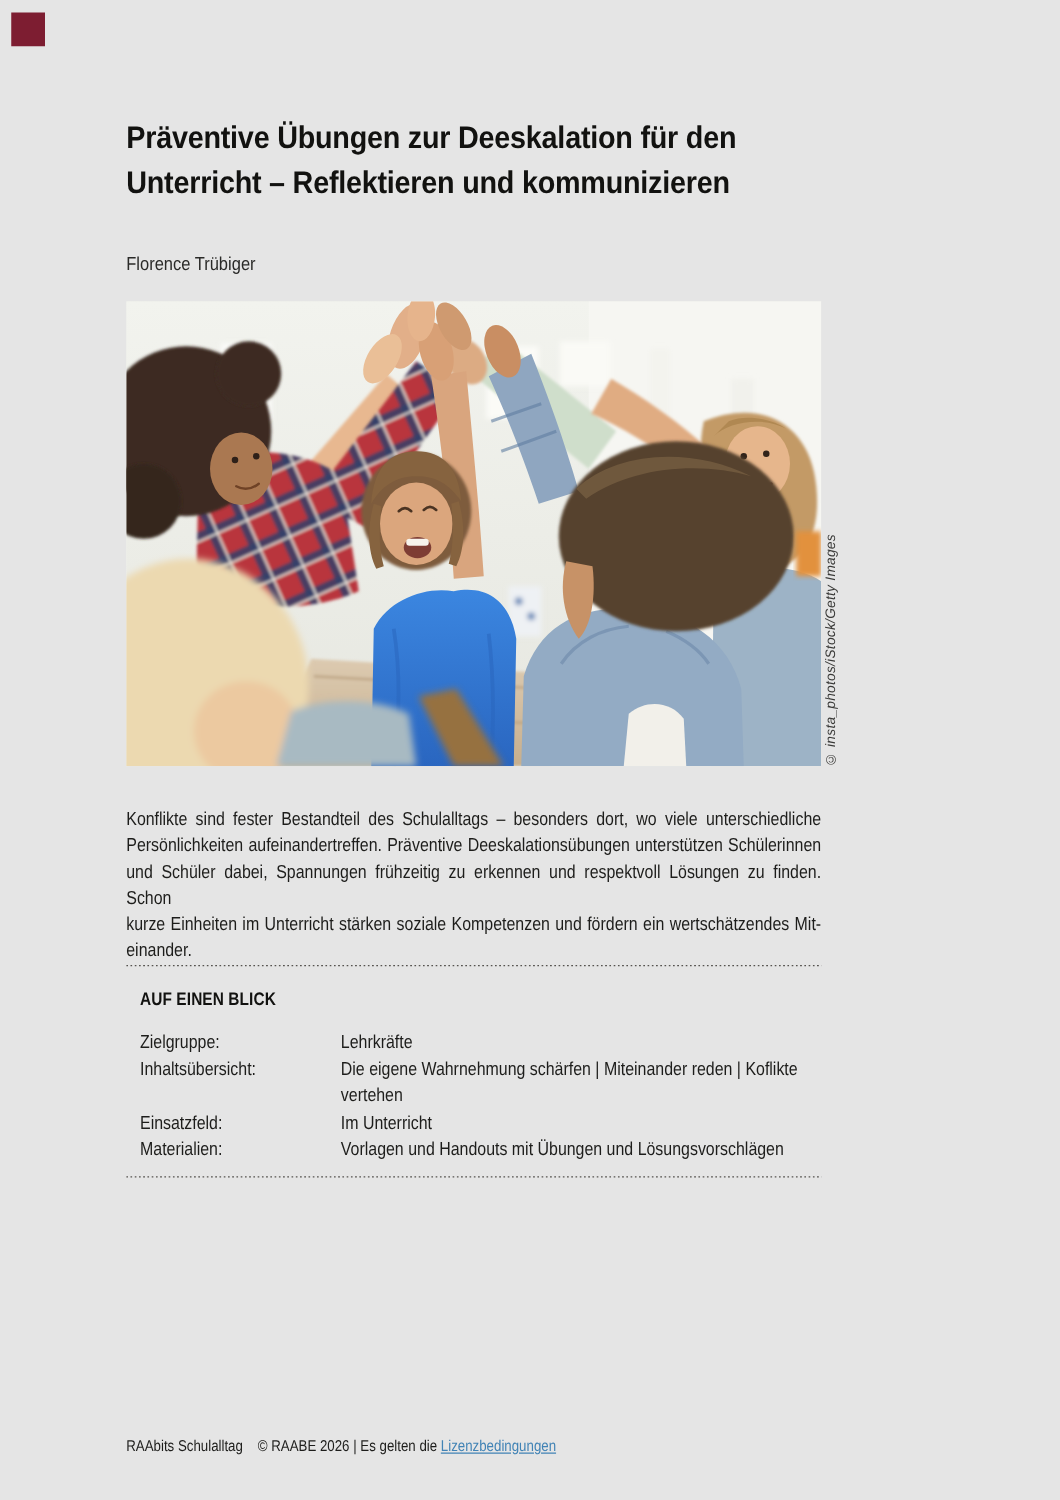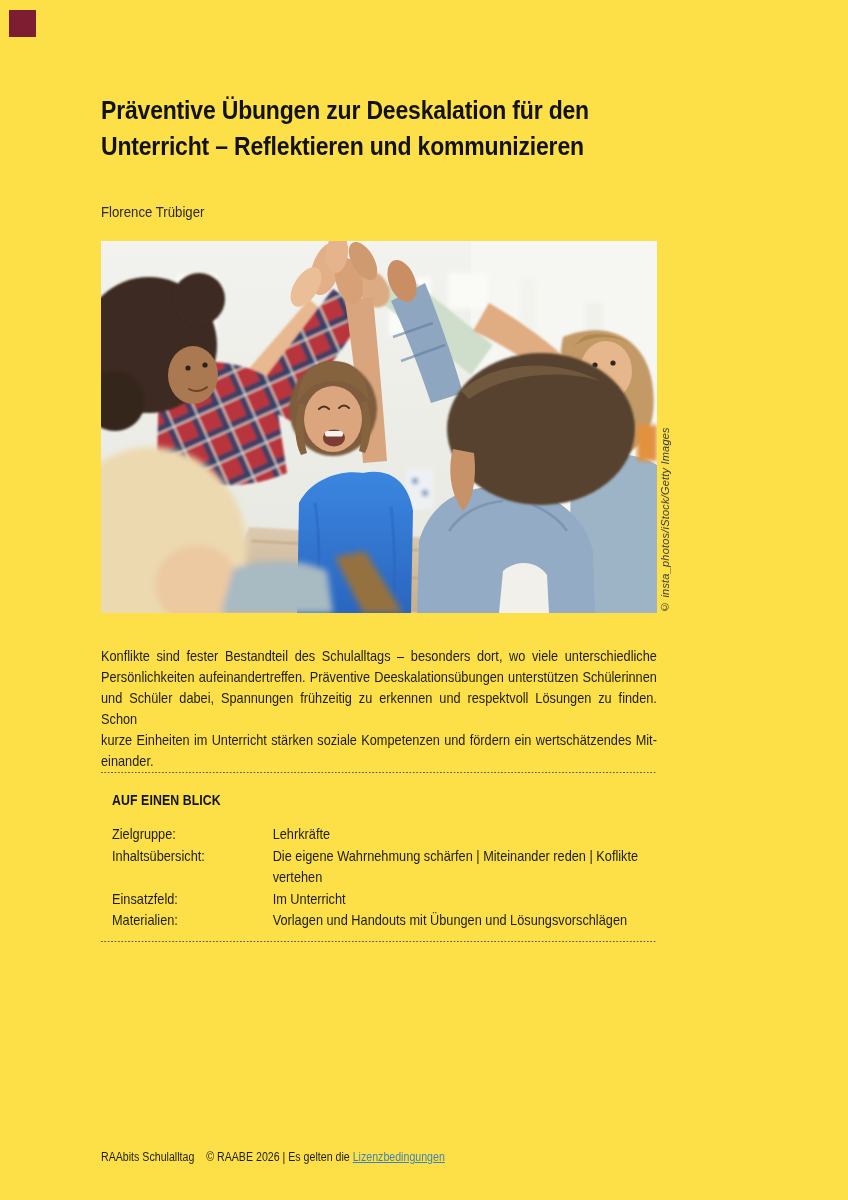--- a/index.html
+++ b/index.html
@@ -1,17 +1,17 @@
 <!DOCTYPE html>
 <html><head>
 <meta charset="utf-8">
 <style>
   html,body{margin:0;padding:0;background:#ffffff;}
   .page{
-    position:relative;width:848px;height:1200px;background:#fde047;
+    position:relative;width:848px;height:1200px;background:#e5e5e5;
     font-family:"Liberation Sans",sans-serif;color:#1d1d1b;overflow:hidden;
   }
   .corner-square{position:absolute;left:9px;top:10px;width:27px;height:27px;background:#7d1d31;}
   .title{
     position:absolute;left:101px;top:92px;width:604px;
     font-weight:700;font-size:25px;line-height:36px;letter-spacing:-0.2px;color:#121210;
     transform:scaleX(0.92);transform-origin:left top;
   }
   .title-line{white-space:nowrap;}
   .author{

